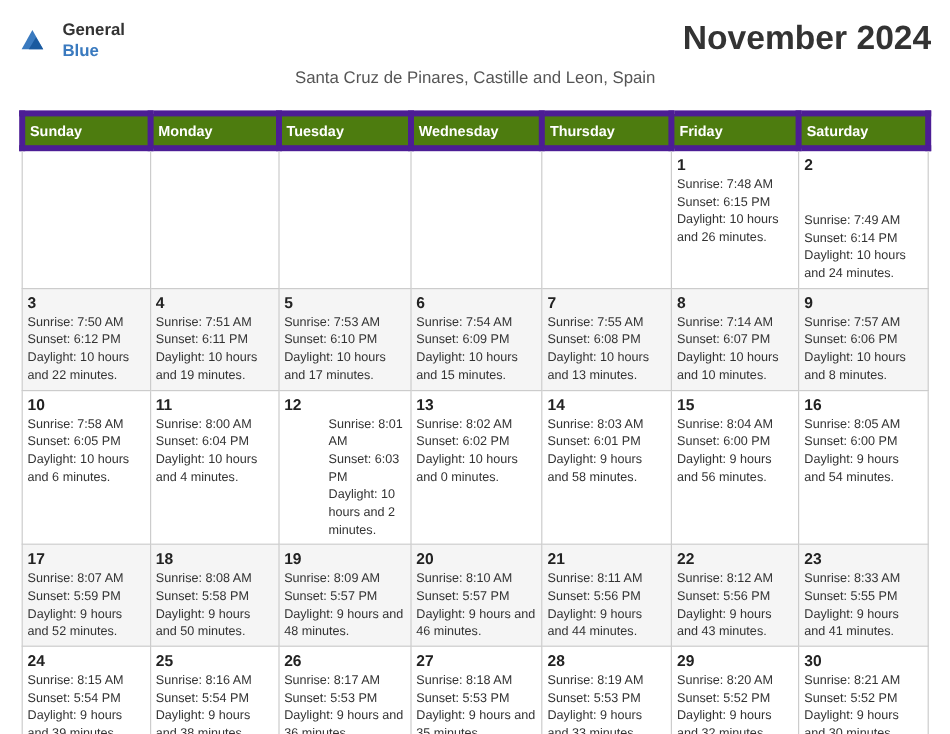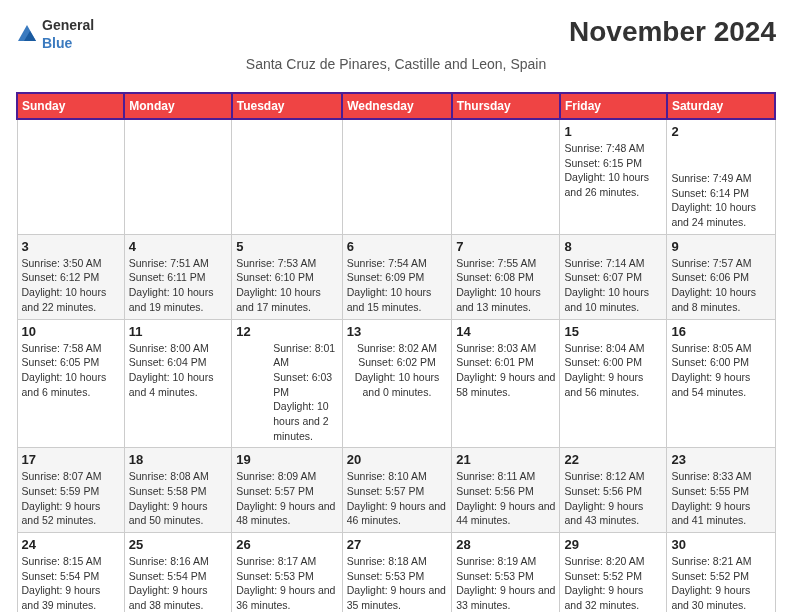--- a/index.html
+++ b/index.html
@@ -12,21 +12,21 @@
     }
     .header-logo {
       display: flex;
       align-items: flex-start;
       justify-content: space-between;
       margin-bottom: 4px;
     }
     .logo {
       display: flex;
       align-items: center;
-      gap: 4px;
+      gap: 14px;
     }
     .logo-text-general {
       font-size: 14px;
       font-weight: bold;
       color: #333;
     }
     .logo-text-blue {
       font-size: 14px;
       font-weight: bold;
       color: #3a7abf;
@@ -46,27 +46,27 @@
       color: #555;
       text-align: center;
       margin-bottom: 20px;
     }
     table {
       width: 100%;
       border-collapse: collapse;
       font-size: 11px;
     }
     thead tr th {
-      background-color: #ef4444;
+      background-color: #4d7c0f;
       color: #fff;
       padding: 5px 4px;
       text-align: left;
       font-size: 12px;
       font-weight: bold;
-      border: 2px solid #4c1d95;
+      border: 5px solid #4c1d95;
     }
     tbody tr td {
       border: 1px solid #ccc;
       vertical-align: top;
       padding: 4px 4px;
       width: 113px;
       min-height: 80px;
       background: #fff;
     }
     tbody tr:nth-child(even) td {
@@ -136,21 +136,21 @@
         <td>
           <div class="day-number">2</div>
           <div class="day-info" style="white-space: pre-line; margin-top: 32px;">Sunrise: 7:49 AM
 Sunset: 6:14 PM
 Daylight: 10 hours and 24 minutes.</div>
         </td>
       </tr>
       <tr>
         <td>
           <div class="day-number">3</div>
-          <div class="day-info" style="white-space: pre-line;">Sunrise: 3:50 AM
+          <div class="day-info" style="white-space: pre-line;">Sunrise: 7:50 AM
 Sunset: 6:12 PM
 Daylight: 10 hours and 22 minutes.</div>
         </td>
         <td>
           <div class="day-number">4</div>
           <div class="day-info" style="white-space: pre-line;">Sunrise: 7:51 AM
 Sunset: 6:11 PM
 Daylight: 10 hours and 19 minutes.</div>
         </td>
         <td>
@@ -198,21 +198,21 @@
 Daylight: 10 hours and 4 minutes.</div>
         </td>
         <td>
           <div class="day-number">12</div>
           <div class="day-info" style="white-space: pre-line; margin-left: 37px;">Sunrise: 8:01 AM
 Sunset: 6:03 PM
 Daylight: 10 hours and 2 minutes.</div>
         </td>
         <td>
           <div class="day-number">13</div>
-          <div class="day-info" style="white-space: pre-line; text-align: center;">Sunrise: 8:02 AM
+          <div class="day-info" style="white-space: pre-line;">Sunrise: 8:02 AM
 Sunset: 6:02 PM
 Daylight: 10 hours and 0 minutes.</div>
         </td>
         <td>
           <div class="day-number">14</div>
           <div class="day-info" style="white-space: pre-line;">Sunrise: 8:03 AM
 Sunset: 6:01 PM
 Daylight: 9 hours and 58 minutes.</div>
         </td>
         <td>

